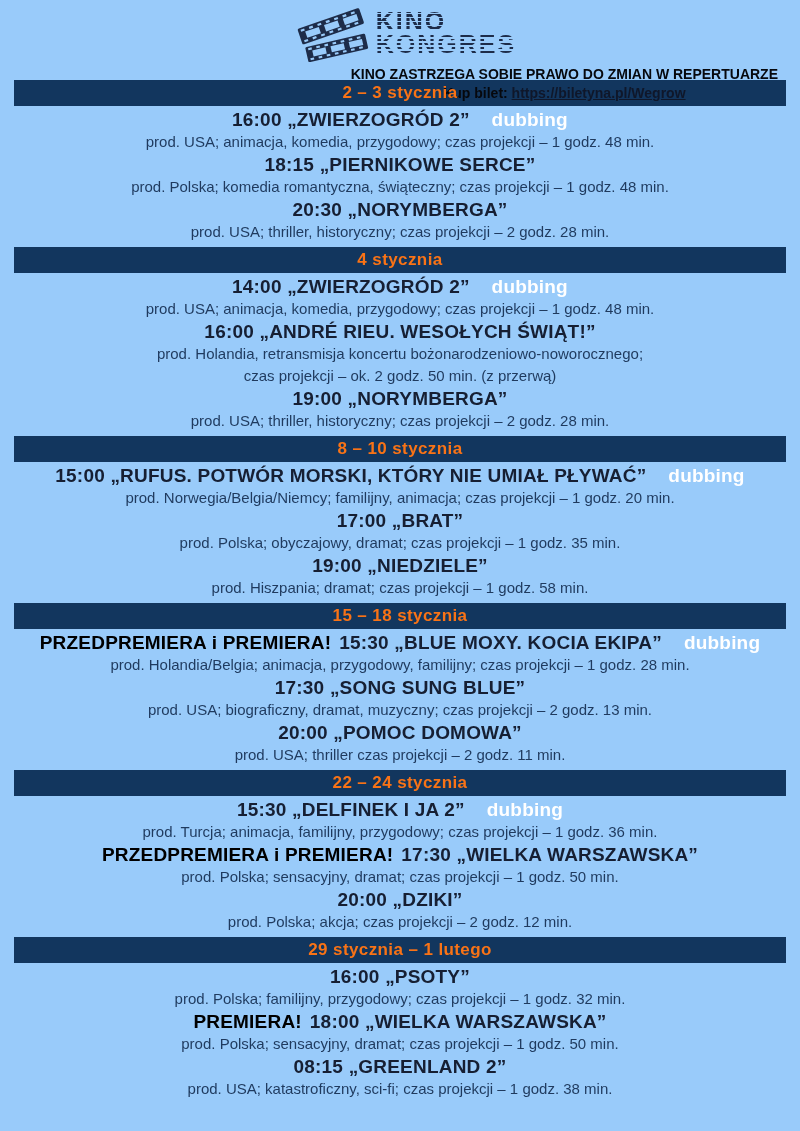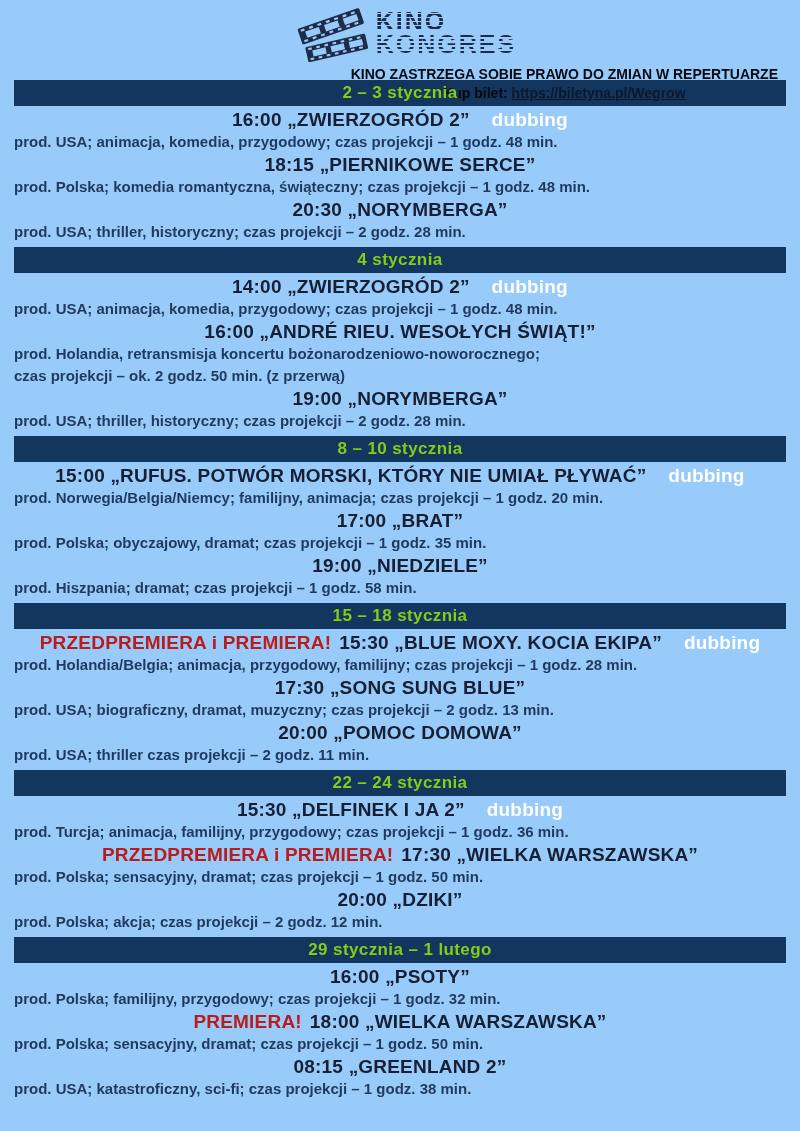--- a/index.html
+++ b/index.html
@@ -58,47 +58,46 @@
   }
   .ticket a {
     color: #0f172a;
     text-decoration: underline;
   }
 
   
   .section { margin-top: 4px; }
   .bar {
     background: #12365e;
-    color: #84cc16;
+    color: #f97316;
     font-weight: bold;
     font-size: 17px;
     height: 26px;
     line-height: 26px;
     text-align: center;
     margin-bottom: 2px;
     letter-spacing: 0.4px;
   }
   .title-line {
     text-align: center;
     font-size: 19px;
     font-weight: bold;
     line-height: 23px;
     letter-spacing: 0.2px;
     color: #161f33;
     white-space: nowrap;
   }
-  .title-line .premiere { color: #b91c1c; margin-right: 8px; }
+  .title-line .premiere { color: #000000; margin-right: 8px; }
   .title-line .dub      { color: #ffffff; margin-left: 22px; }
   .desc {
-    text-align: left;
+    text-align: center;
     font-size: 15px;
     line-height: 22px;
     color: #1f3a5e;
     white-space: nowrap;
-    font-weight: bold;
   }
 </style>
 </head>
 <body>
 
 <div class="page">
 
   <header class="top">
     <div class="logo">
       <span>

